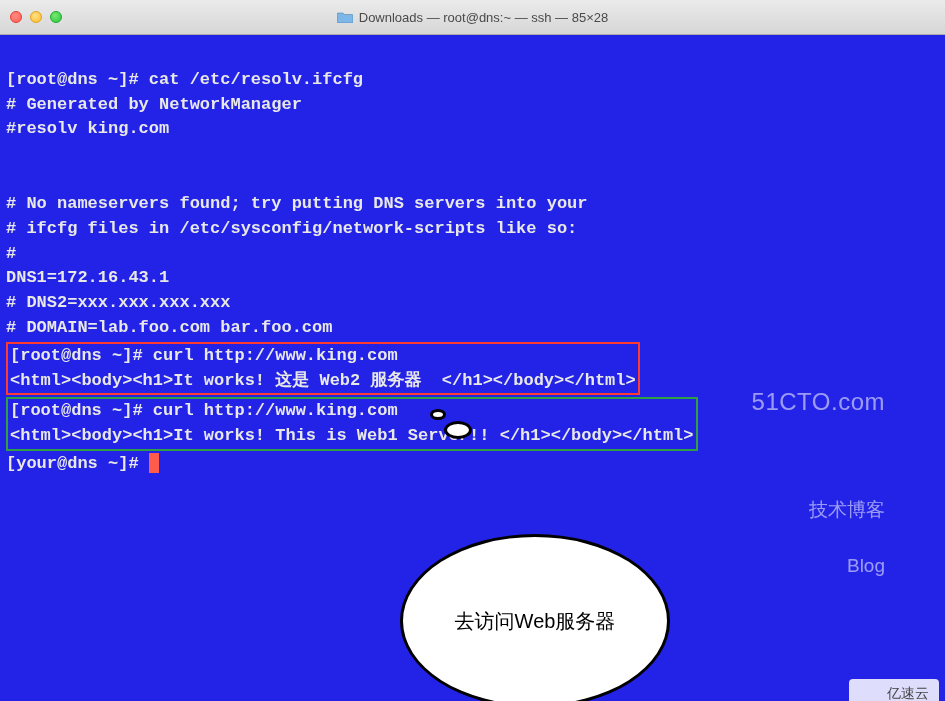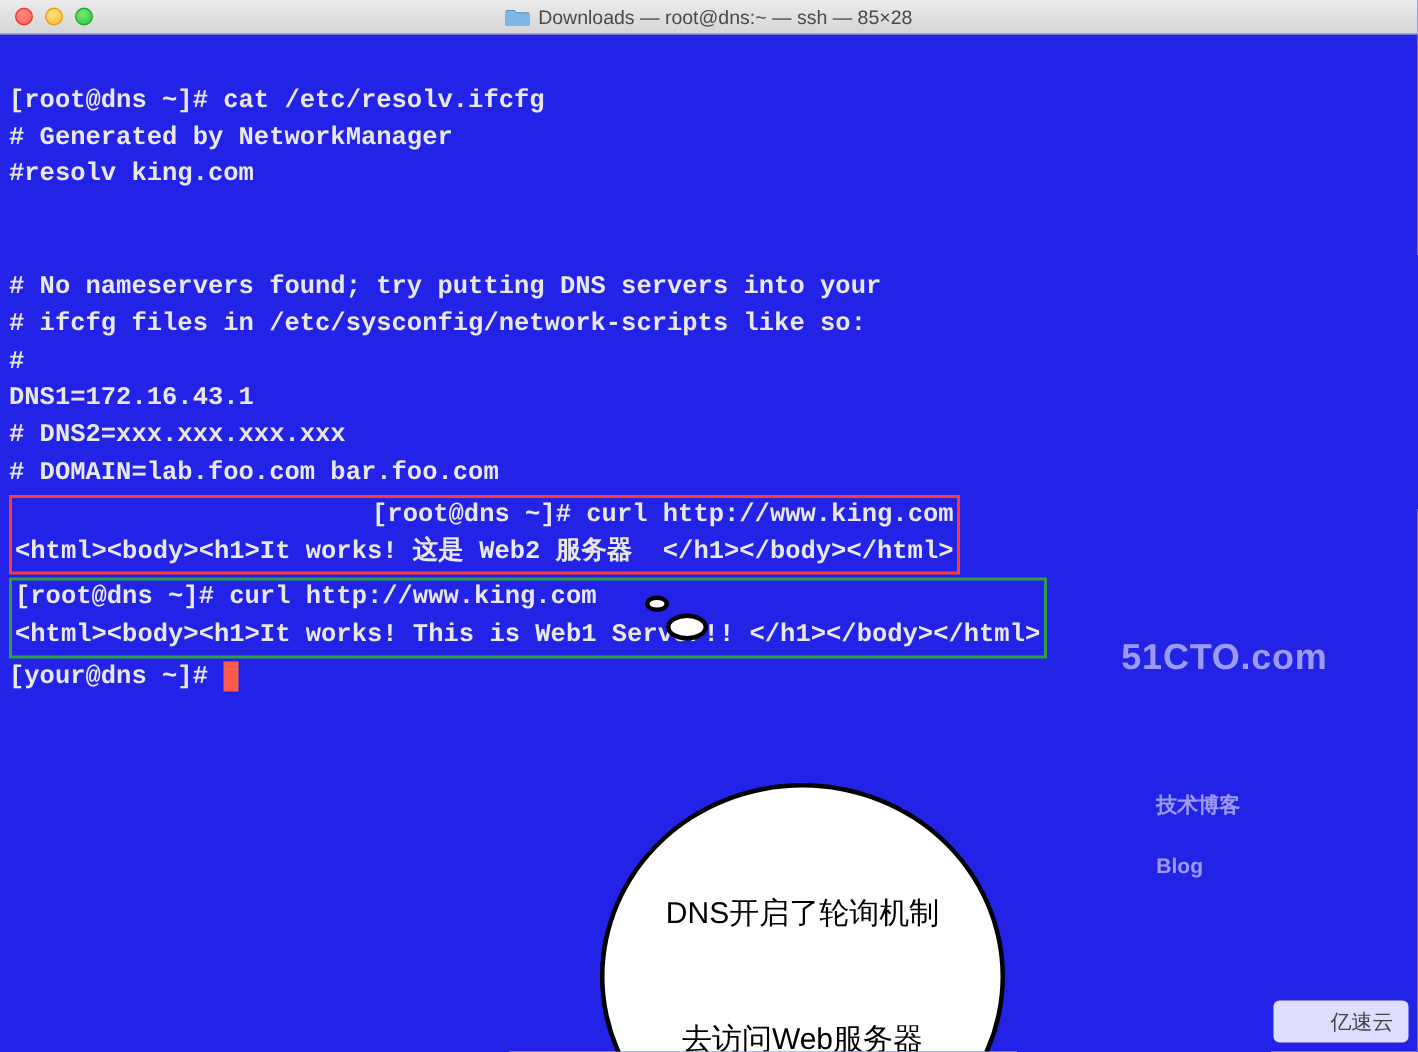--- a/index.html
+++ b/index.html
@@ -5,21 +5,21 @@
     * { margin: 0; padding: 0; box-sizing: border-box; }
     body {
       width: 945px;
       height: 701px;
       font-family: Menlo, Monaco, "Courier New", monospace;
       overflow: hidden;
       background: #f0f0f0;
       position: relative;
     }
     .titlebar {
-      height: 23px;
+      height: 35px;
       background: linear-gradient(to bottom, #ebebeb 0%, #d6d6d6 100%);
       border-bottom: 1px solid #aaa;
       display: flex;
       align-items: center;
       position: relative;
     }
     .traffic-lights {
       display: flex;
       gap: 8px;
       padding-left: 10px;
@@ -59,21 +59,21 @@
       font-weight: bold;
       position: relative;
       white-space: pre-wrap;
     }
     .boxed {
       display: inline-block;
       border: 2px solid;
       padding: 0 2px;
       margin: 1px 0;
     }
-    .boxed.red { border-color: #ff3b30; text-align: right; }
+    .boxed.red { border-color: #ff3b30; }
     .boxed.green { border-color: #2ea043; }
     .cursor {
       display: inline-block;
       width: 10px;
       height: 20px;
       background: #ff5b4a;
       vertical-align: text-bottom;
     }
     .bubble {
       position: absolute;
@@ -97,27 +97,28 @@
       position: absolute;
       background: #fff;
       border: 3px solid #000;
       border-radius: 50%;
     }
     .tail1 { width: 28px; height: 18px; left: 44px; top: -14px; }
     .tail2 { width: 16px; height: 11px; left: 30px; top: -26px; }
     .watermark1 {
       position: absolute;
       right: 60px;
-      bottom: 44px;
+      bottom: 56px;
+      text-align: right;
       font-family: Arial, sans-serif;
       color: rgba(255,255,255,0.55);
-      font-weight: bold;
+      font-weight: normal;
     }
     .watermark1 .big { font-size: 24px; letter-spacing: 0.5px; }
-    .watermark1 .small { font-size: 14px; }
+    .watermark1 .small { font-size: 19px; }
     .watermark2 {
       position: absolute;
       right: 6px;
       bottom: 6px;
       background: rgba(255,255,255,0.85);
       border-radius: 4px;
       padding: 4px 10px;
       display: flex;
       align-items: center;
       gap: 6px;
@@ -162,21 +163,20 @@
 <span class="boxed red"><span>[root@dns ~]# curl http://www.king.com</span>
 <span>&lt;html&gt;&lt;body&gt;&lt;h1&gt;It works! 这是 Web2 服务器  &lt;/h1&gt;&lt;/body&gt;&lt;/html&gt;</span></span>
 <span class="boxed green"><span>[root@dns ~]# curl http://www.king.com</span>
 <span>&lt;html&gt;&lt;body&gt;&lt;h1&gt;It works! This is Web1 Server!! &lt;/h1&gt;&lt;/body&gt;&lt;/html&gt;</span></span>
 <span>[your@dns ~]# </span><span class="cursor"></span>
 
   <div class="bubble">
     <div class="tail2"></div>
     <div class="tail1"></div>
     <div class="bubble-body">
-      <div>DNS开启了轮询机制</div>
       <div>去访问Web服务器</div>
     </div>
   </div>
 
   <div class="watermark1">
     <div class="big">51CTO.com</div>
     <div class="small">
       <span>技术博客</span>
       &nbsp;
       <span>Blog</span>

